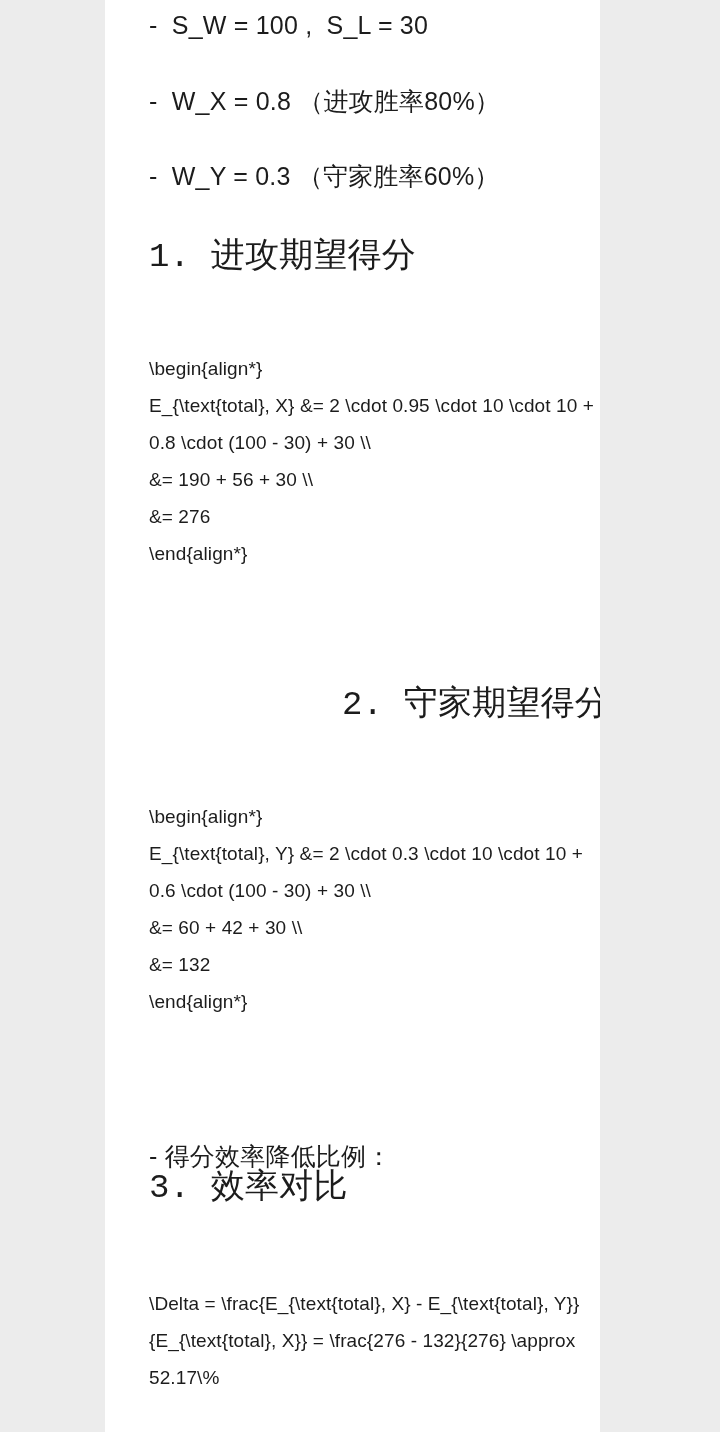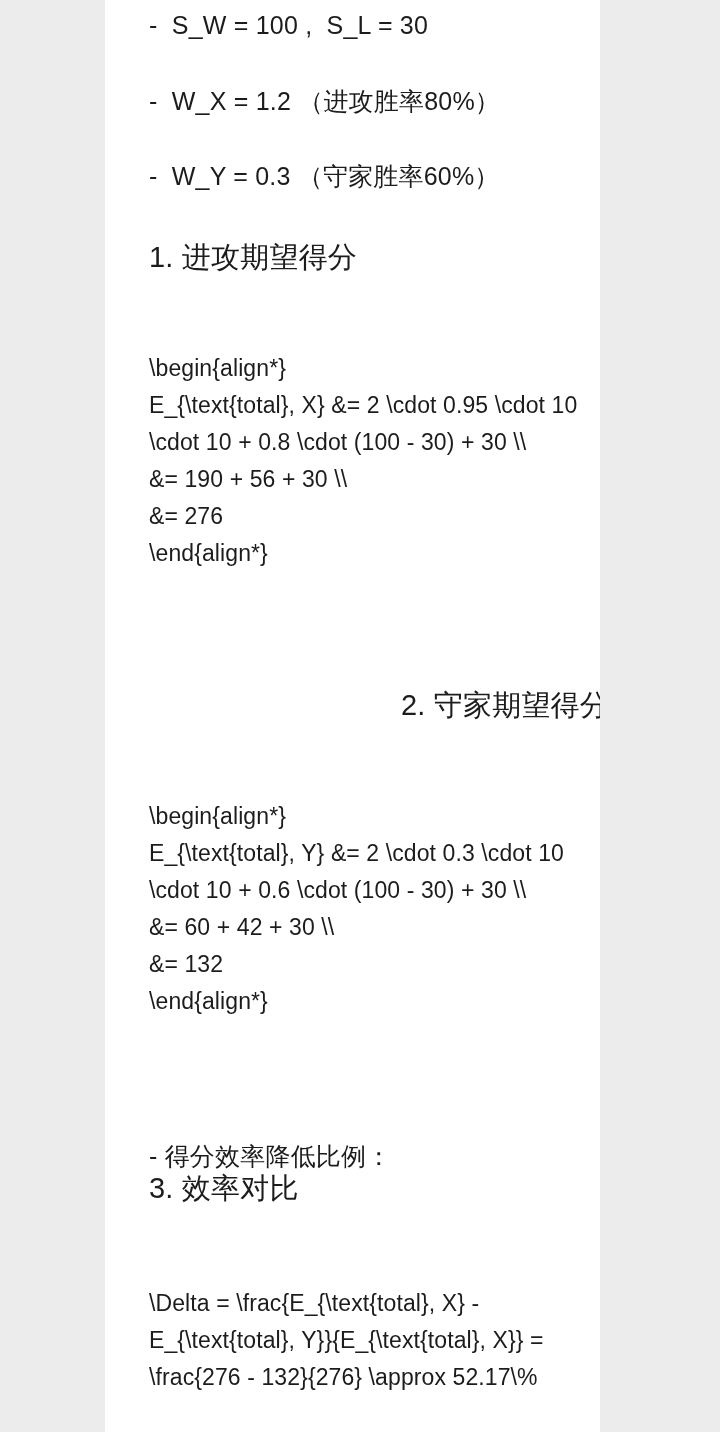--- a/index.html
+++ b/index.html
@@ -46,45 +46,46 @@
     position: relative;
     color: #1c1c1c;
   }
   .bullet-line {
     font-size: 25px;
     line-height: 34px;
     letter-spacing: 0.2px;
     white-space: pre;
   }
   .heading {
-    font-size: 29px;
+    font-size: 34px;
     line-height: 34px;
     letter-spacing: 0.2px;
     white-space: pre;
+    font-family: Liberation Mono, monospace;
   }
   .code-block {
-    font-size: 23px;
+    font-size: 19px;
     line-height: 37px;
     letter-spacing: 0.1px;
     white-space: pre-wrap;
     word-break: break-word;
   }
   .blk { position: absolute; left: 22px; width: 460px; }
 </style>
 </head>
 <body>
 
 <div id="page">
   <div class="gutter-left"></div>
   <div class="gutter-right"></div>
 
   <div class="content-pane">
     <div class="doc" id="doc-root">
         <div class="blk bullet-line" style="top: 8px;">-  S_W = 100 ,  S_L = 30</div>
-        <div class="blk bullet-line" style="top: 84px;">-  W_X = 1.2 （进攻胜率80%）</div>
+        <div class="blk bullet-line" style="top: 84px;">-  W_X = 0.8 （进攻胜率80%）</div>
         <div class="blk bullet-line" style="top: 159px;">-  W_Y = 0.3 （守家胜率60%）</div>
         <div class="blk heading" style="top: 240px;">1. 进攻期望得分</div>
         <div class="blk code-block" style="top: 350px;">\begin{align*}
 E_{\text{total}, X} &amp;= 2 \cdot 0.95 \cdot 10 \cdot 10 + 0.8 \cdot (100 - 30) + 30 \\
 &amp;= 190 + 56 + 30 \\
 &amp;= 276
 \end{align*}</div>
         <div class="blk heading" style="top: 688px; text-align: right;">2. 守家期望得分</div>
         <div class="blk code-block" style="top: 798px;">\begin{align*}
 E_{\text{total}, Y} &amp;= 2 \cdot 0.3 \cdot 10 \cdot 10 + 0.6 \cdot (100 - 30) + 30 \\

